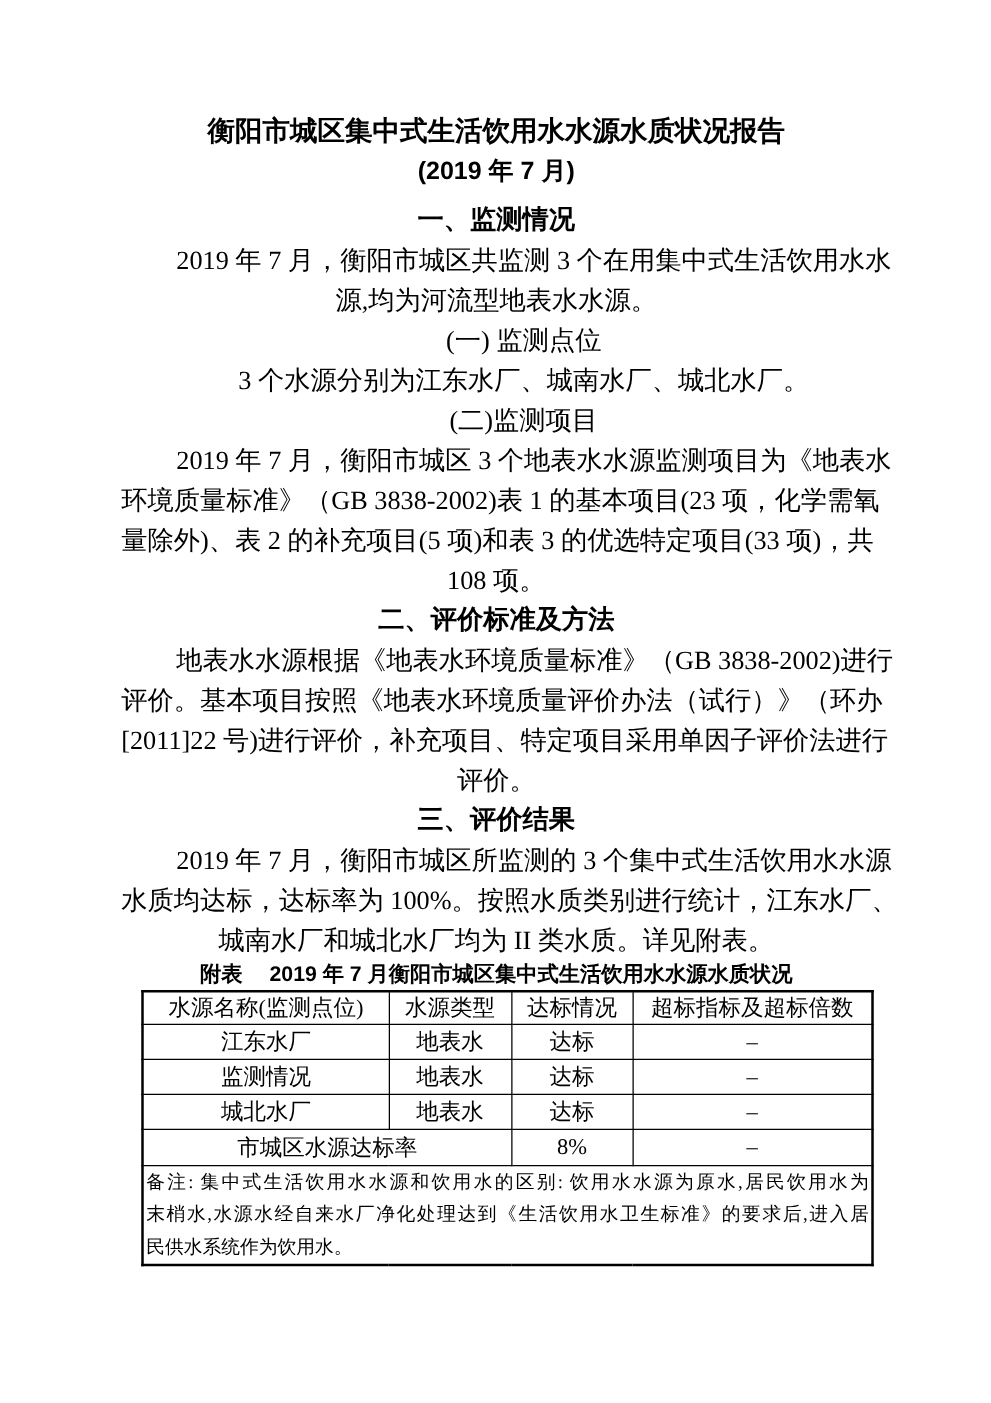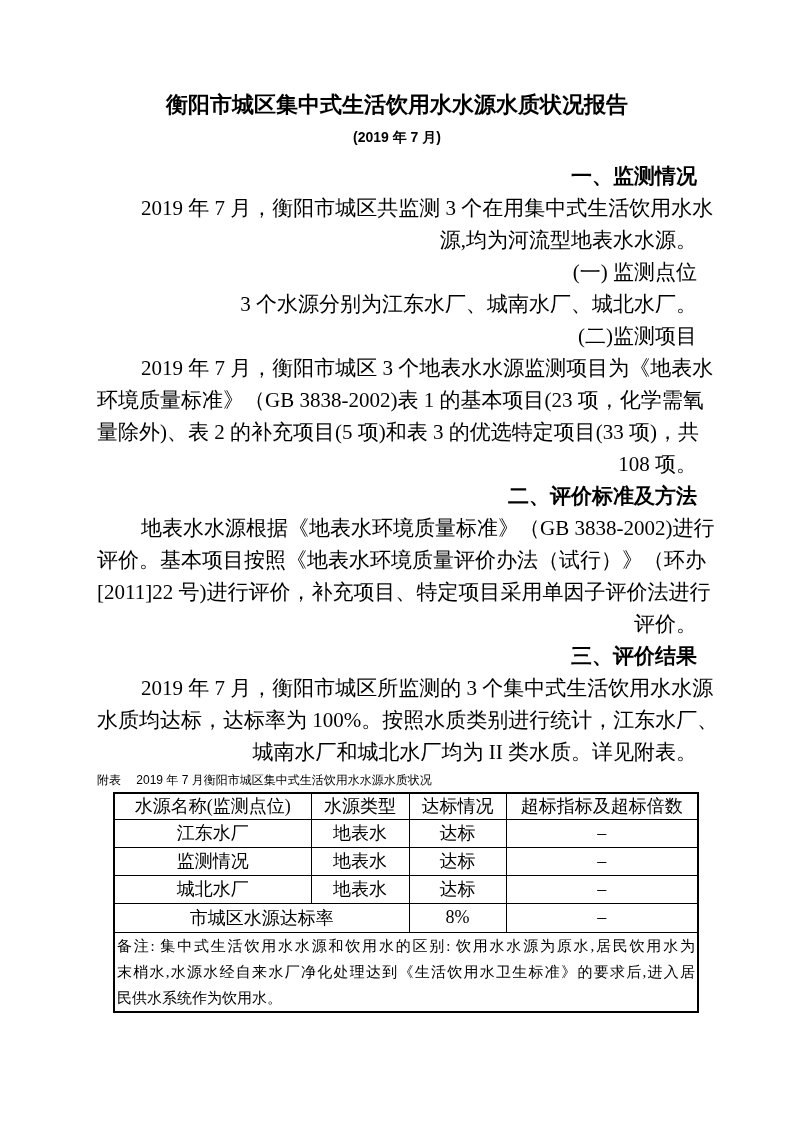--- a/index.html
+++ b/index.html
@@ -23,51 +23,51 @@
     font-family: "Liberation Sans", "DejaVu Sans", sans-serif;
     font-weight: bold;
     font-size: 22px;
     line-height: 33px;
     text-align: center;
     white-space: nowrap;
   }
   .subtitle {
     font-family: "Liberation Sans", "DejaVu Sans", sans-serif;
     font-weight: bold;
-    font-size: 14px;
+    font-size: 20px;
     line-height: 33px;
     text-align: center;
     white-space: nowrap;
   }
   .lines { margin-top: 6px; }
   .tl {
     font-family: "Liberation Serif", "DejaVu Serif", serif;
     font-size: 21px;
     height: 32px;
     line-height: 32px;
     white-space: nowrap;
-    text-align: right;
+    text-align: center;
   }
   .tl.h {
     font-family: "Liberation Sans", "DejaVu Sans", sans-serif;
     font-weight: bold;
   }
   .tl.jl {
     text-align: justify;
     text-align-last: justify;
     text-justify: inter-character;
   }
   .tl.ind { text-indent: 44px; }
   .caption {
     font-family: "Liberation Sans", "DejaVu Sans", sans-serif;
-    font-weight: normal;
-    font-size: 12px;
+    font-weight: bold;
+    font-size: 17px;
     height: 24px;
     line-height: 24px;
-    text-align: left;
+    text-align: center;
     white-space: nowrap;
   }
   table.wq {
     margin-left: 16px;
     width: 584px;
     border-collapse: collapse;
     table-layout: fixed;
     font-family: "Liberation Serif", "DejaVu Serif", serif;
     font-size: 18px;
     border-radius: 31px;

